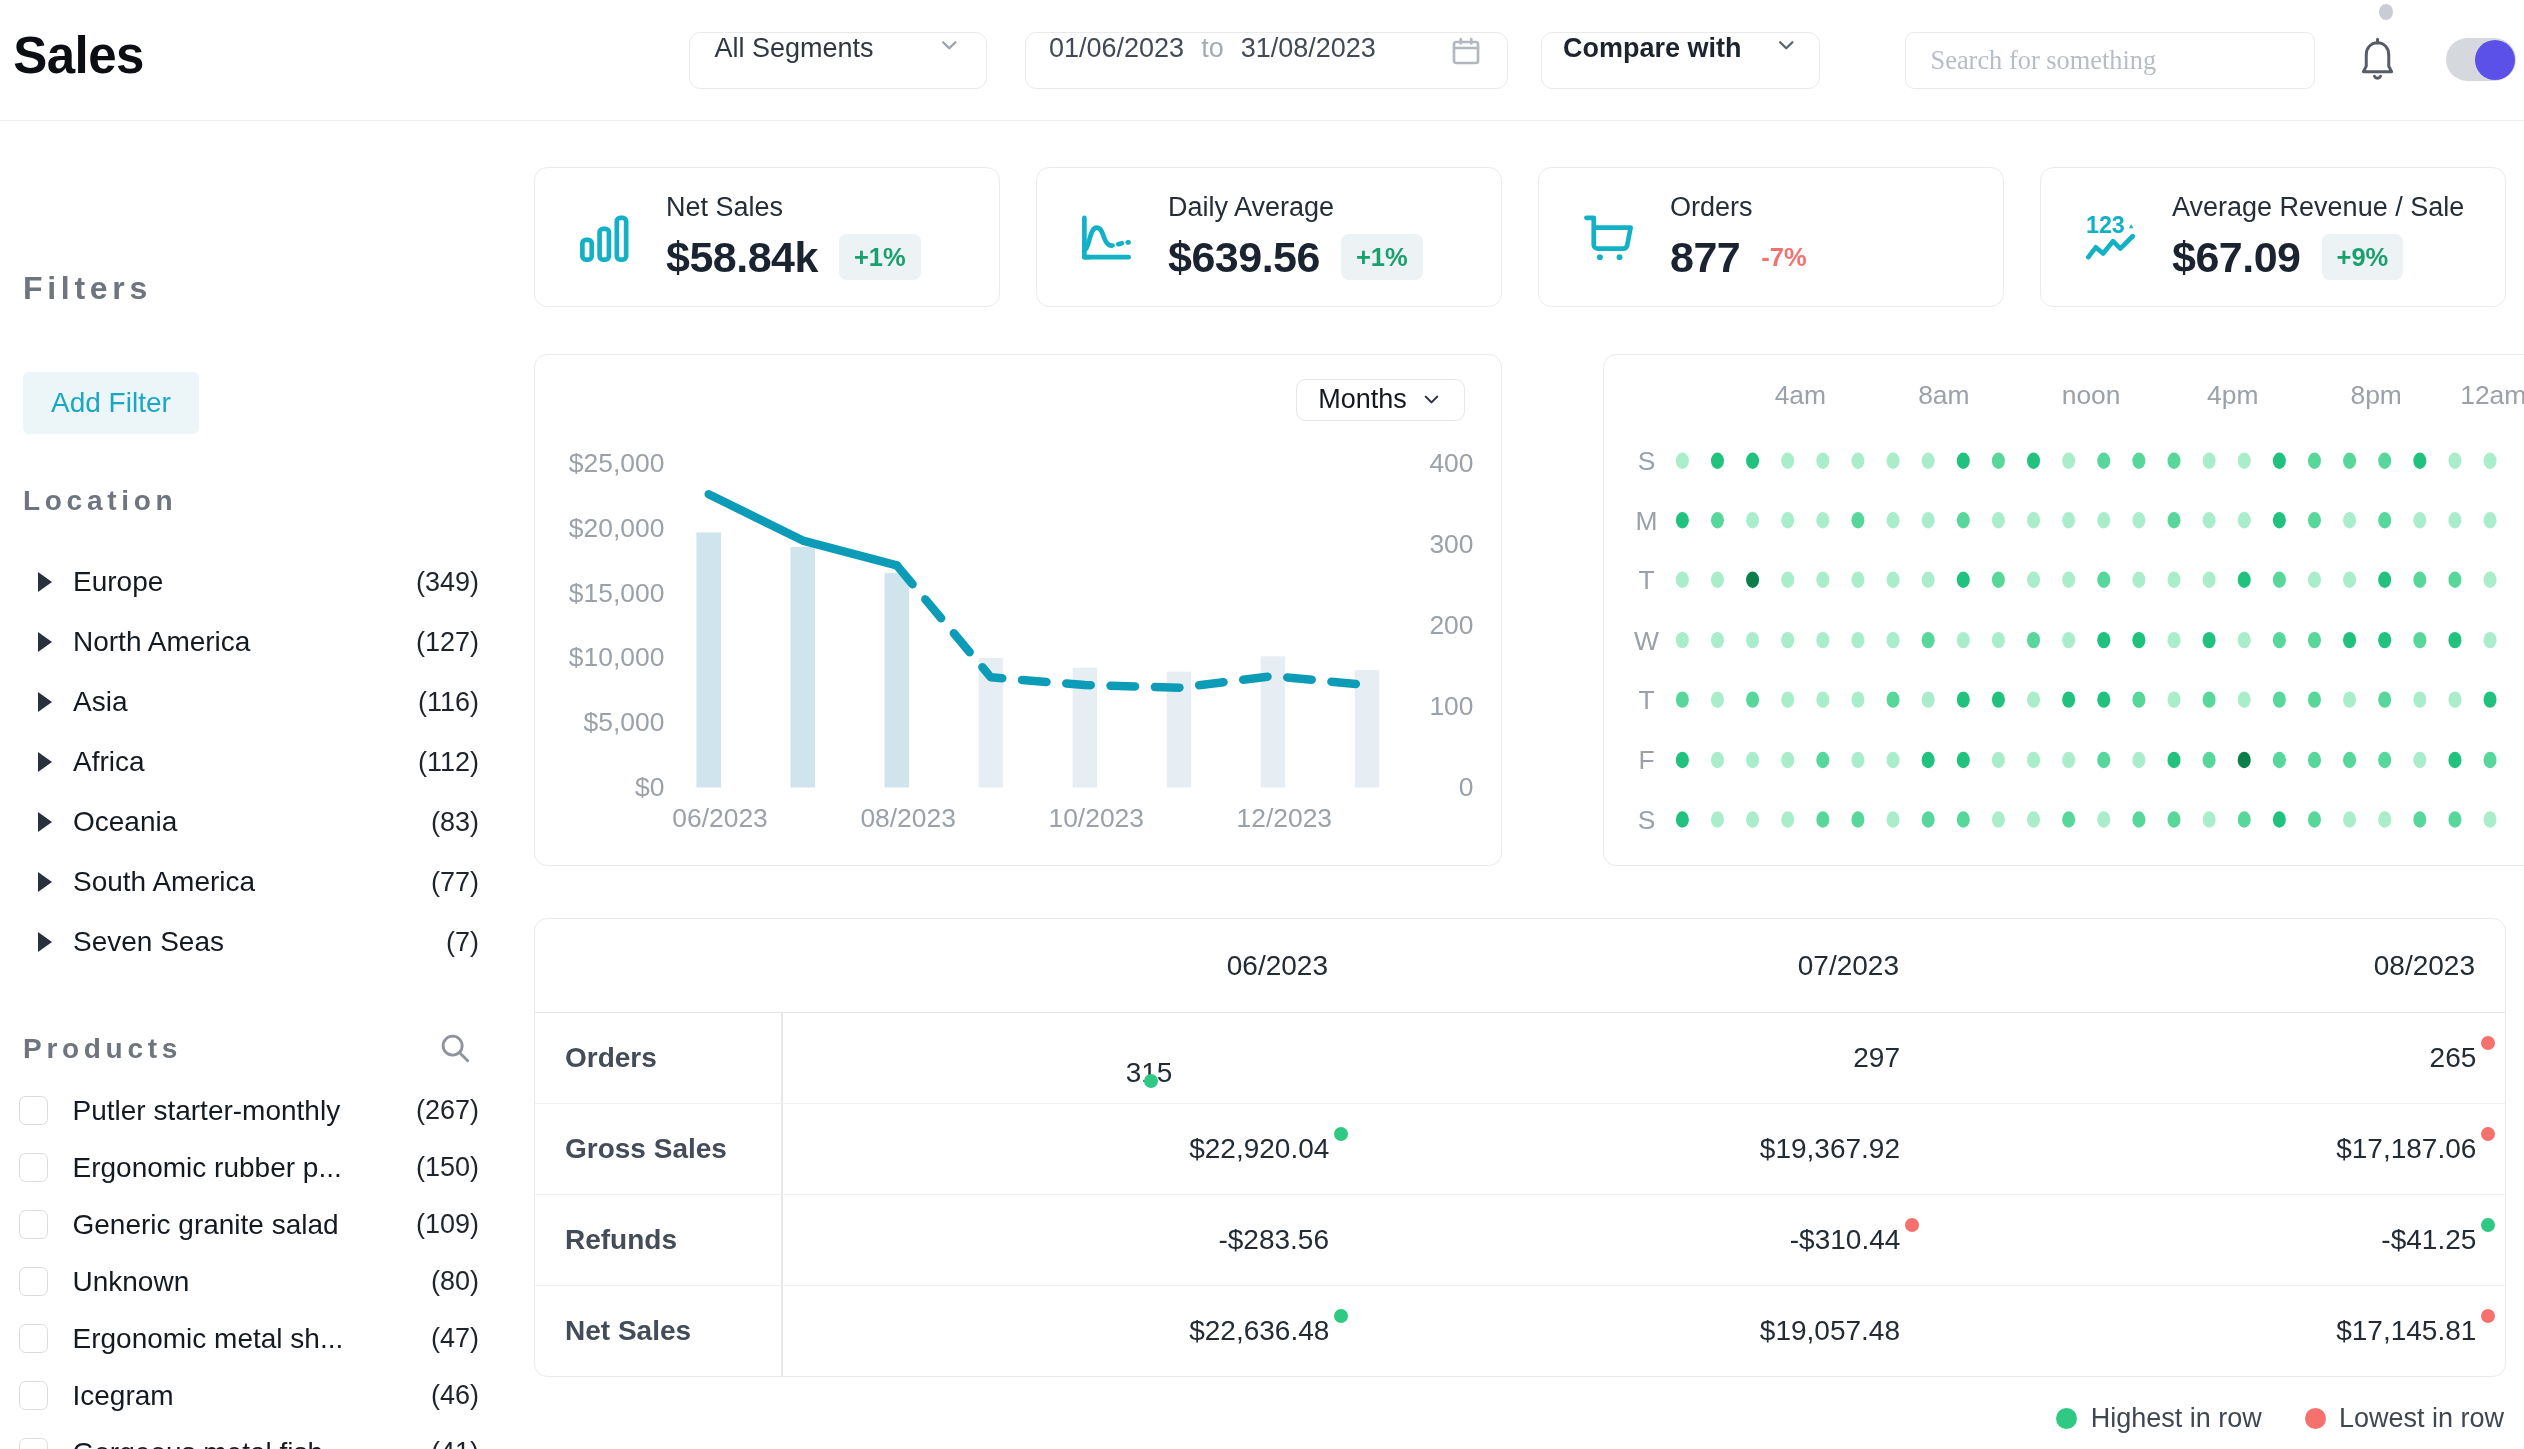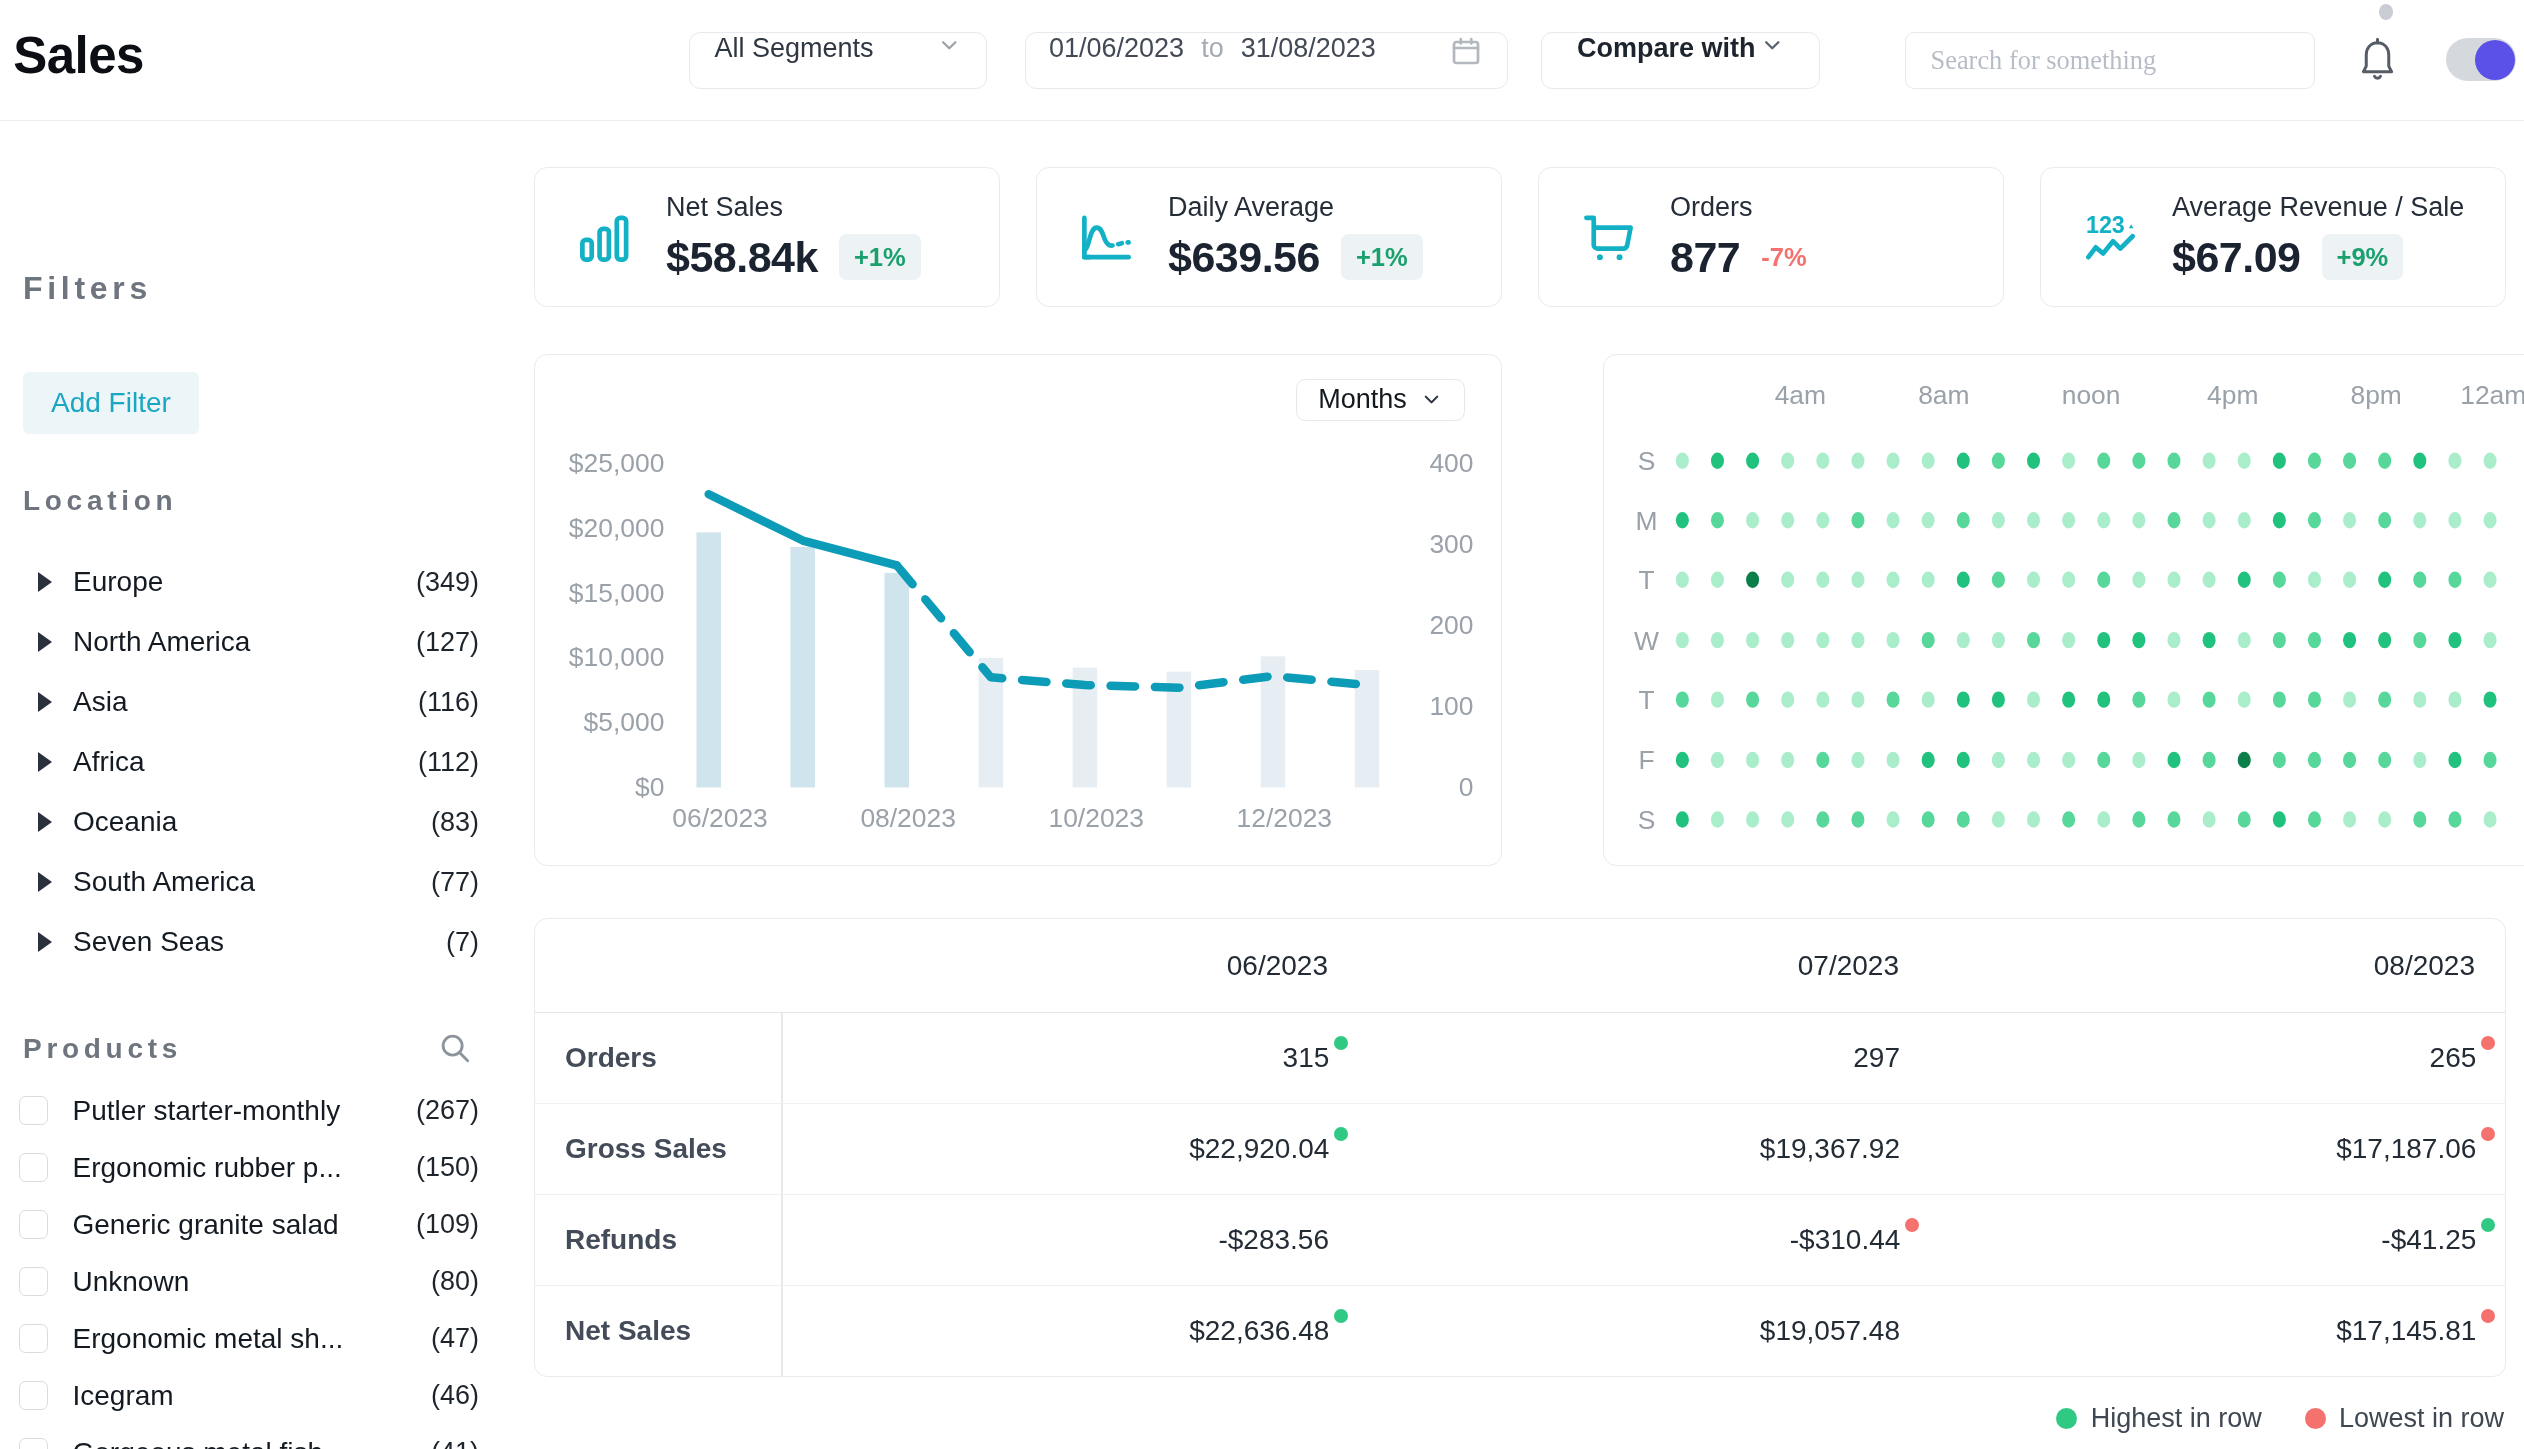--- a/index.html
+++ b/index.html
@@ -10,21 +10,21 @@
 
   
   .topbar { position:absolute; left:0; top:0; width:2525px; height:121px; background:#fff; border-bottom:1.9px solid #edeef1; }
   .app-title { position:absolute; left:13.2px; top:26.4px; font-size:51px; font-weight:700; color:#0b0f14; letter-spacing:-0.5px; }
   .hdr-box { position:absolute; top:32px; height:57px; border:1.9px solid #e7e9ec; border-radius:11.3px; background:#fff; display:flex; align-items:flex-start; }
   .segments { left:689px; width:298px; padding:0 24.5px; justify-content:space-between; font-size:27px; color:#2f3742; cursor:pointer; }
   .daterange { left:1025px; width:483px; padding:0 23px; gap:17px; font-size:27px; }
   .daterange .date { color:#424a55; }
   .daterange .sep { color:#a4abb4; }
   .daterange .cal { margin-left:auto; }
-  .compare { left:1541px; width:279px; padding:0 35px; justify-content:space-between; font-size:27px; font-weight:700; color:#1d242e; cursor:pointer; }
+  .compare { left:1541px; width:279px; padding:0 21px; justify-content:space-between; font-size:27px; font-weight:700; color:#1d242e; cursor:pointer; }
   .searchbox { left:1865px; width:450px; }
   .searchbox input { width:100%; height:57px; border:1.9px solid #e7e9ec; border-radius:9.4px; font-size:26.4px; padding:0 24.5px; color:#15803d; outline:none; font-family:Liberation Serif, serif;margin-left:40px; }
   .searchbox input::placeholder { color:#b7bdc6; }
   .bell { position:absolute; left:2355px; top:36px; width:45px; height:49px; cursor:pointer; }
   .notif-dot { position:absolute; left:2379px; top:3.8px; width:14px; height:16px; border-radius:50%; background:#c9cdd3; }
   .toggle { position:absolute; left:2446px; top:38px; width:70px; height:43px; border-radius:22px; background:#d5d8dd; cursor:pointer; }
   .toggle .knob { position:absolute; right:0.9px; top:1.9px; width:40px; height:40px; border-radius:50%; background:#5b51e8; }
 
   
   .sidebar { position:absolute; left:0; top:121px; width:517px; height:1329px; background:#fff; }
@@ -515,21 +515,21 @@
   <div class="table-card">
     <div class="t-headrow" id="table-head">
         <div class="t-headcell" style="left: 415px; width: 378px;">06/2023</div>
         <div class="t-headcell" style="left: 986px; width: 378px;">07/2023</div>
         <div class="t-headcell" style="left: 1562px; width: 378px;">08/2023</div>
       </div>
     <div class="t-vline"></div>
     <div id="table-body">
         <div class="t-row" style="top: 94px;">
           <div class="t-rowlabel">Orders</div>
-          <div class="t-val" style="left: 415px; width: 398px;">
+          <div class="t-val" style="left: 415px; width: 398px; flex-direction: column;">
             <span>315</span>
             <span class="mark high"></span>
           </div>
           <div class="t-val" style="left: 986px; width: 398px; padding-right: 19px;">
             <span>297</span>
           </div>
           <div class="t-val" style="left: 1562px; width: 398px;">
             <span>265</span>
             <span class="mark low"></span>
           </div>

